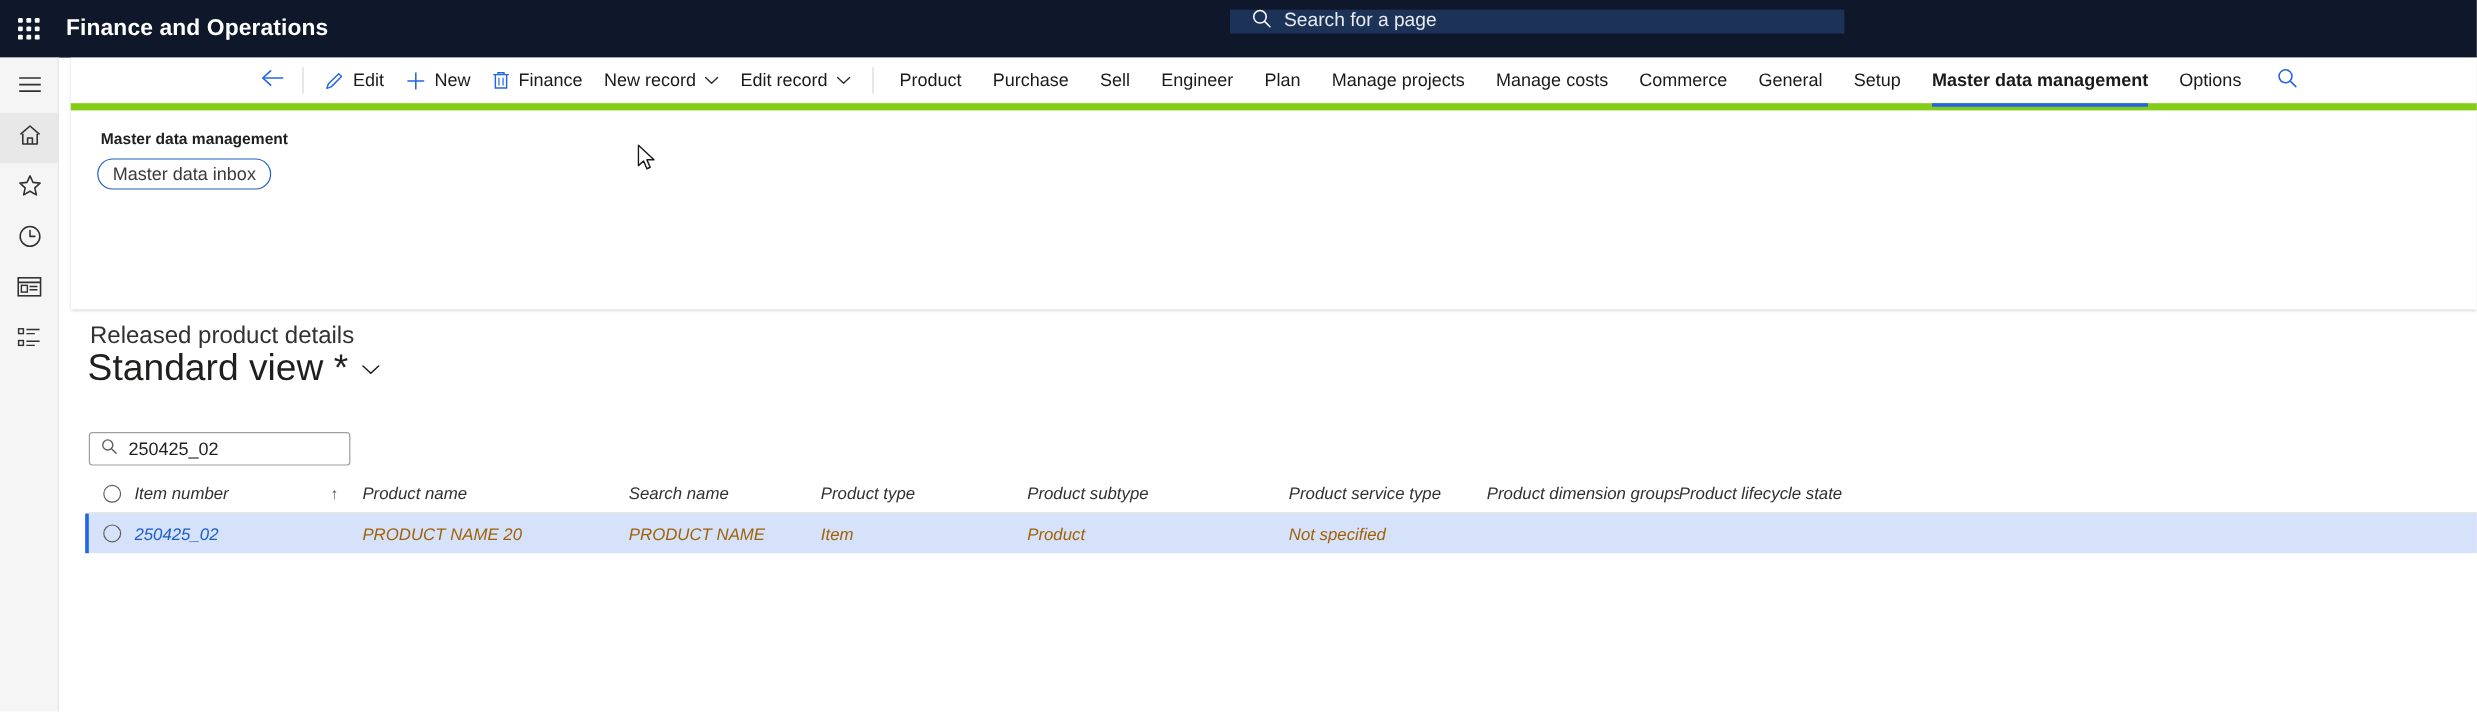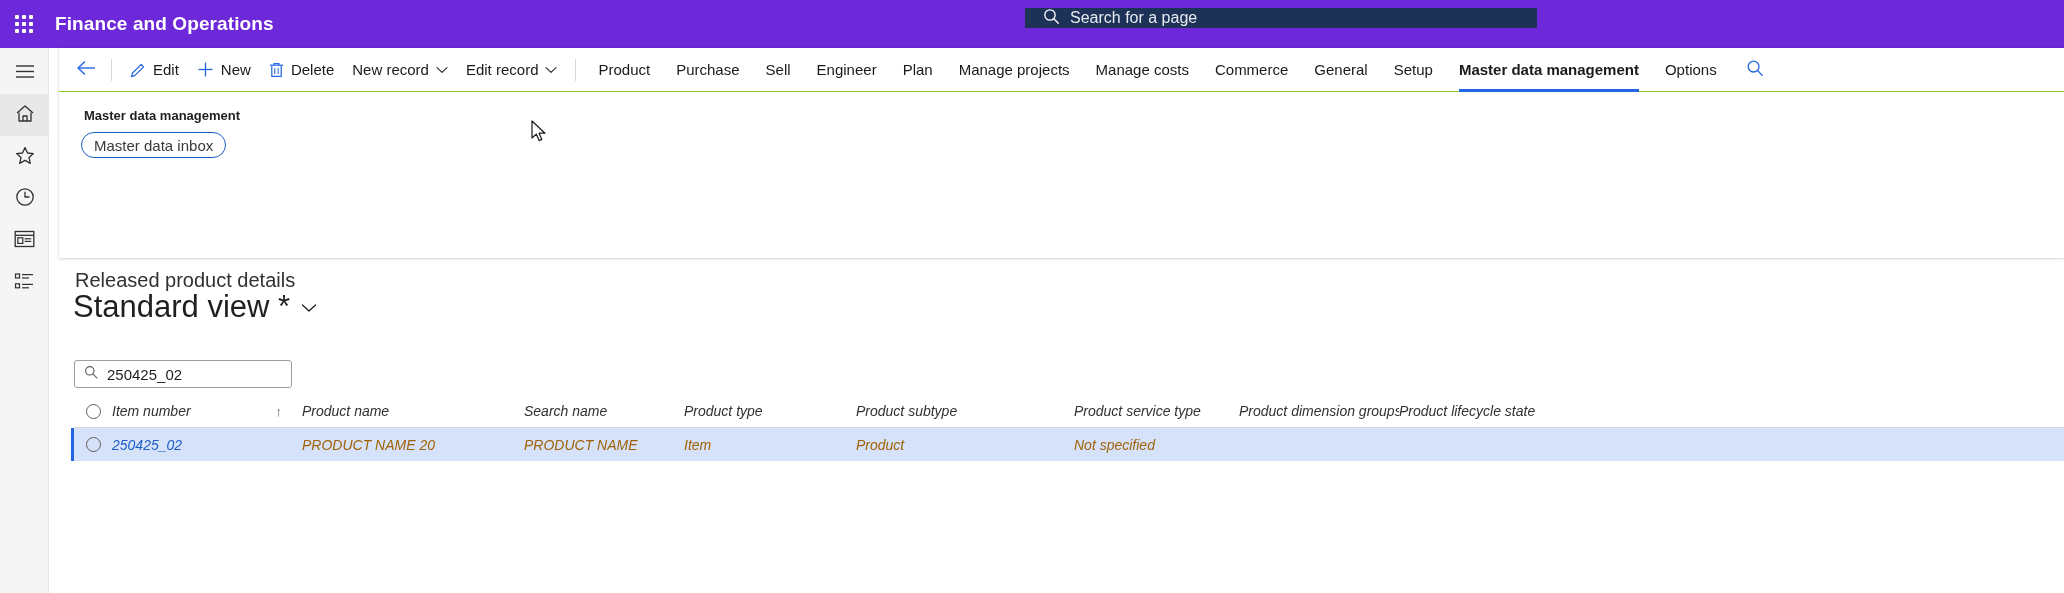--- a/index.html
+++ b/index.html
@@ -8,21 +8,21 @@
     width: 2064px; height: 593px;
     overflow: hidden;
     background: #ffffff;
     font-family: "Liberation Sans", sans-serif;
   }
 
   
   .topbar {
     position: absolute; left: 0; top: 0;
     width: 2064px; height: 48px;
-    background: #6d28d9;
+    background: #0f172a;
     display: flex; align-items: center;
   }
   .waffle {
     width: 48px; height: 48px;
     display: flex; align-items: center; justify-content: center;
     cursor: pointer;
   }
   .waffle-grid {
     display: grid;
     grid-template-columns: repeat(3, 4px);
@@ -75,21 +75,22 @@
     left: 59px; top: 48px;
     width: 2005px; height: 210px;
     background: #ffffff;
     box-shadow: 0 1px 3px rgba(0,0,0,0.14), 0 0 2px rgba(0,0,0,0.10);
   }
   .tabrow {
     position: relative;
     height: 44px;
     display: flex; align-items: center;
     padding-left: 11px;
-    border-bottom: 1px solid #84cc16;
+    border-bottom: 6px solid #84cc16;
+    justify-content: center;
   }
   .backbtn {
     width: 32px; height: 30px;
     display: flex; align-items: center; justify-content: center;
     cursor: pointer;
   }
   .vdiv { width: 1px; height: 22px; background: #d8d8d8; margin: 0 9px; }
   .cmd {
     display: flex; align-items: center;
     height: 30px;
@@ -368,21 +369,21 @@
     <div class="cmd">
       <span class="ci">
         <svg width="15" height="16" viewBox="0 0 15 16">
           <line x1="1" y1="3.2" x2="14" y2="3.2" stroke="#2266e3" stroke-width="1.2"></line>
           <path d="M5 3.2 V1.6 H10 V3.2" fill="none" stroke="#2266e3" stroke-width="1.2"></path>
           <path d="M2.8 3.6 V14.4 H12.2 V3.6" fill="none" stroke="#2266e3" stroke-width="1.2"></path>
           <line x1="5.8" y1="5.8" x2="5.8" y2="12.2" stroke="#2266e3" stroke-width="1"></line>
           <line x1="9.2" y1="5.8" x2="9.2" y2="12.2" stroke="#2266e3" stroke-width="1"></line>
         </svg>
       </span>
-      <span>Delete</span>
+      <span>Finance</span>
     </div>
 
     <div class="cmd">
       <span>New record</span>
       <span class="chev">
         <svg width="12" height="8" viewBox="0 0 12 8">
           <path d="M1 1.6 L6 6.4 L11 1.6" fill="none" stroke="#323130" stroke-width="1.2" stroke-linecap="round" stroke-linejoin="round"></path>
         </svg>
       </span>
     </div>

